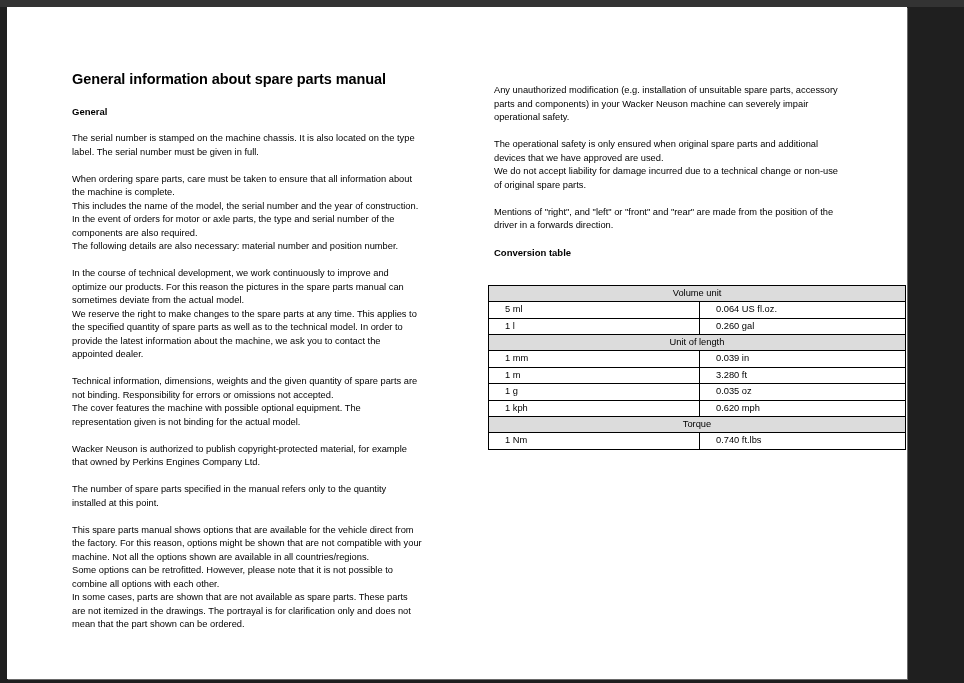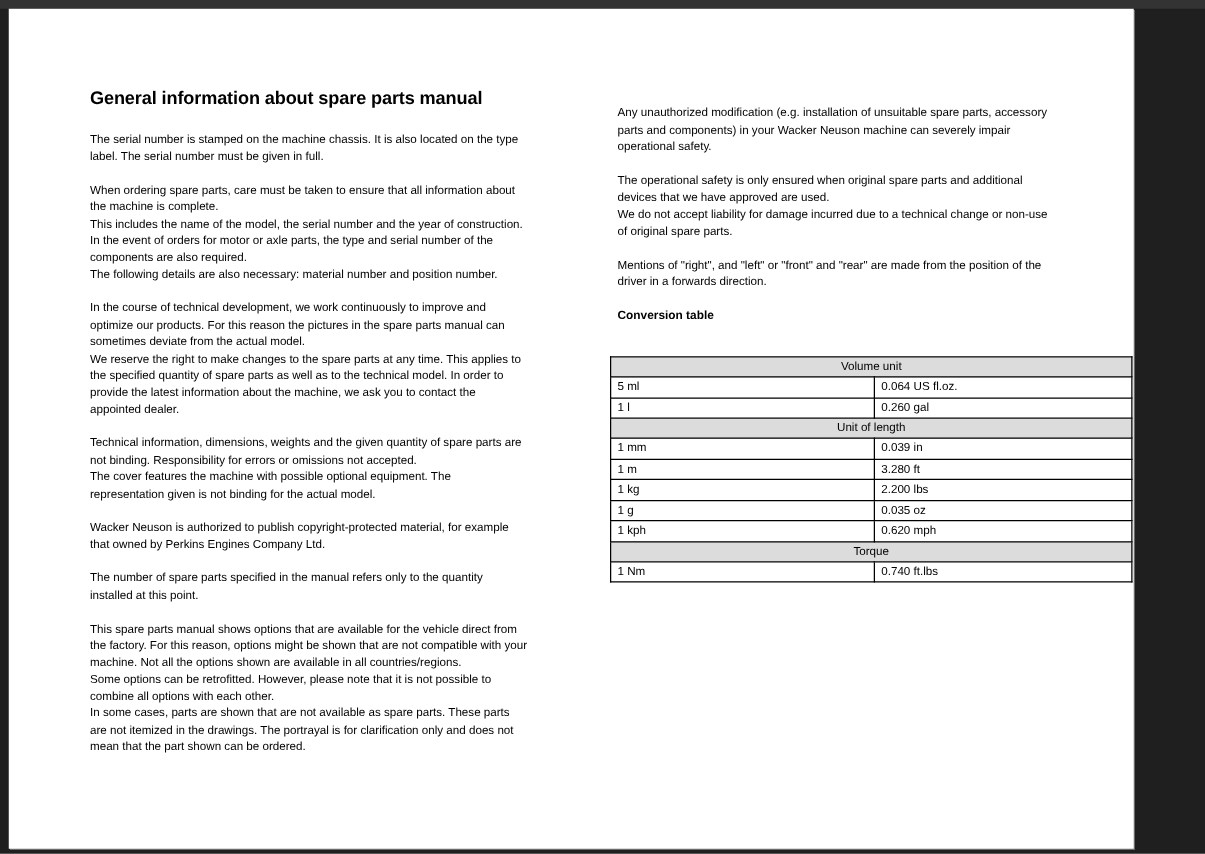--- a/index.html
+++ b/index.html
@@ -71,21 +71,21 @@
       position: absolute;
       left: 481px;
       top: 278px;
       width: 417px;
       border-collapse: collapse;
       font-size: 9.3px;
       table-layout: fixed;
     }
     table.conv td {
       border: 1px solid #000;
-      padding: 0 5px;
+      padding: 0 16px;
       height: 15.5px;
       line-height: 15px;
       vertical-align: middle;
     }
     table.conv tr.group-row td {
       background: #dcdcdc;
       text-align: center;
       height: 15px;
     }
     table.conv col.c1 { width: 211px; }
@@ -93,20 +93,21 @@
   </style>
 </head>
 <body>
 
 <div class="topbar"></div>
 
 <div class="page">
 
   <div class="col-left">
     <h1 class="doc-title">General information about spare parts manual</h1>
+    <h2 class="section-heading">General</h2>
     <p class="para">The serial number is stamped on the machine chassis. It is also located on the type
 label. The serial number must be given in full.</p>
     <p class="para">When ordering spare parts, care must be taken to ensure that all information about
 the machine is complete.
 This includes the name of the model, the serial number and the year of construction.
 In the event of orders for motor or axle parts, the type and serial number of the
 components are also required.
 The following details are also necessary: material number and position number.</p>
     <p class="para">In the course of technical development, we work continuously to improve and
 optimize our products. For this reason the pictures in the spare parts manual can
@@ -170,24 +171,20 @@
       <tr>
         <td>1 mm</td>
         <td>0.039 in</td>
       </tr>
       <tr>
         <td>1 m</td>
         <td>3.280 ft</td>
       </tr>
 
       <tr>
-        <td>1 kg</td>
-        <td>2.200 lbs</td>
-      </tr>
-      <tr>
         <td>1 g</td>
         <td>0.035 oz</td>
       </tr>
 
       <tr>
         <td>1 kph</td>
         <td>0.620 mph</td>
       </tr>
 
       <tr class="group-row">

